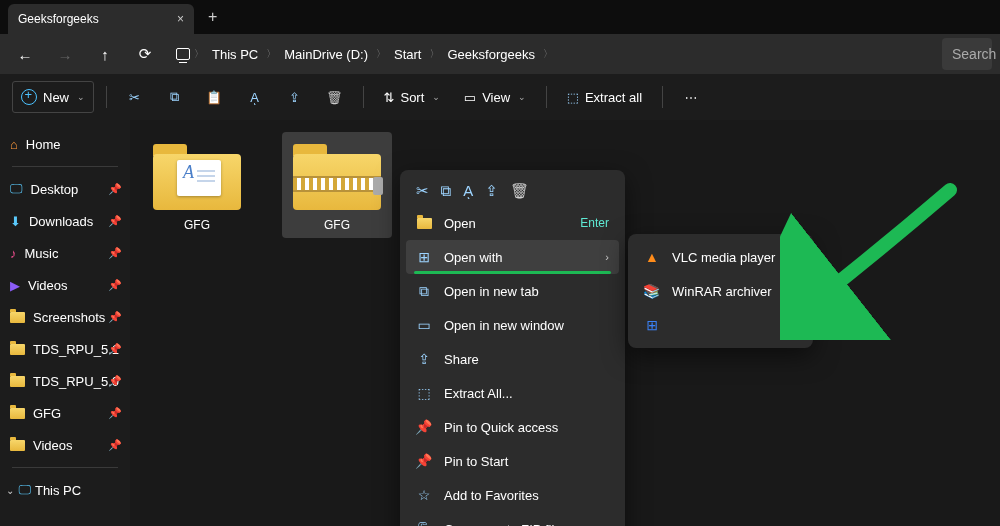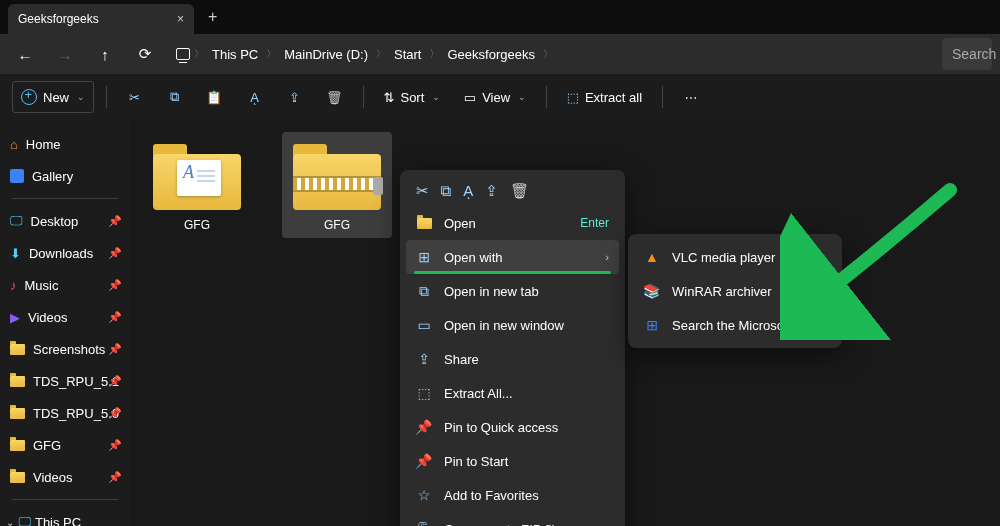--- a/index.html
+++ b/index.html
@@ -139,24 +139,20 @@
       <span>⋯</span>
     </div>
 </div>
 
 <div class="main-area">
   <div class="sidebar">
     <div class="sb-item">
         <span class="ic-home">⌂</span>
         <span>Home</span>
       </div>
-    <div class="sb-item">
-        <span class="ic-gallery"></span>
-        <span>Gallery</span>
-      </div>
     <div class="sb-sep"></div>
     <div class="sb-item">
         <span style="color:#5ac8fa">🖵</span>
         <span>Desktop</span>
         <span class="pin">📌</span>
       </div>
     <div class="sb-item">
         <span style="color:#5ac8fa">⬇</span>
         <span>Downloads</span>
         <span class="pin">📌</span>
@@ -283,21 +279,20 @@
       <div class="ctx-item">
           <span class="ctx-ic" style="color:#ff8c1a">▲</span>
           <span>VLC media player</span>
         </div>
       <div class="ctx-item">
           <span class="ctx-ic" style="color:#c96">📚</span>
           <span>WinRAR archiver</span>
         </div>
       <div class="ctx-item">
           <span class="ctx-ic" style="color:#3b82f6">⊞</span>
-          <span>Search the Microsoft Store</span>
         </div>
     </div>
 
   </div>
 </div>
 
 <svg class="arrow-annot" style="left:780px;top:180px" width="200" height="160">
   <defs>
       <marker id="ah" markerWidth="12" markerHeight="12" refX="3" refY="6" orient="auto">
         <path d="M0,0 L12,6 L0,12 Z" fill="#1db954"></path>

